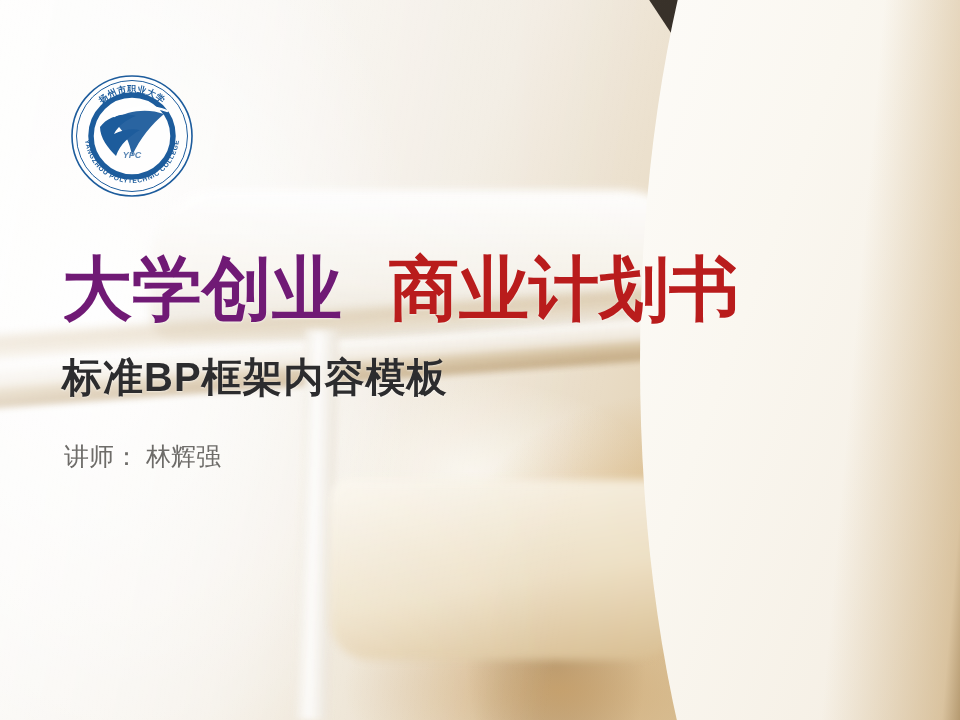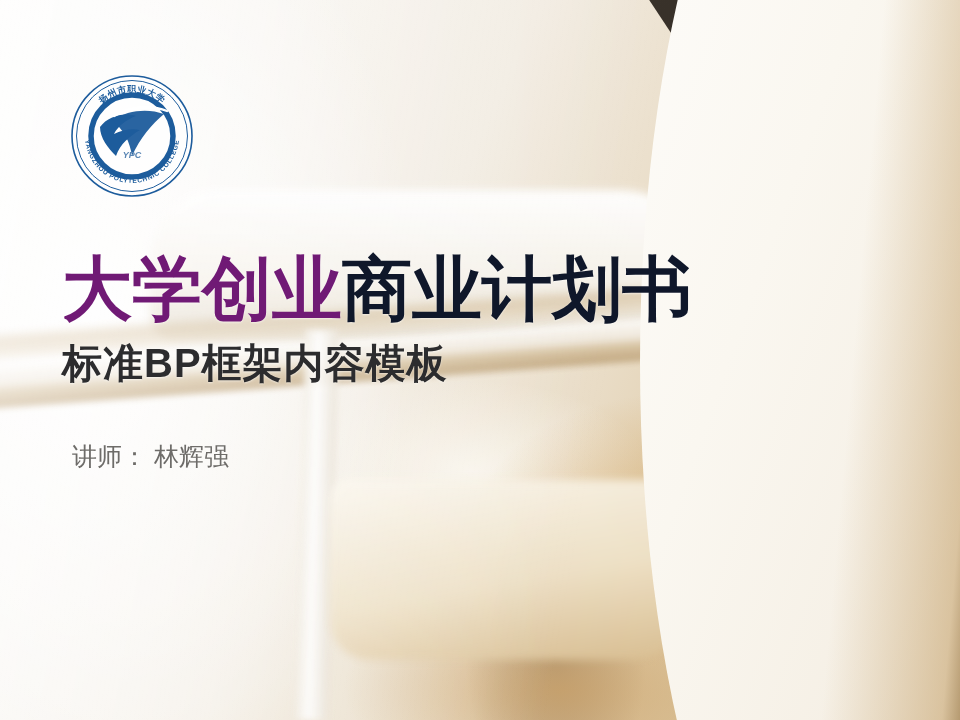--- a/index.html
+++ b/index.html
@@ -141,39 +141,39 @@
   }
   .title{
     font-size:70px;
     font-weight:bold;
     letter-spacing:0px;
     line-height:1.06;
     white-space:nowrap;
     text-shadow:0 1px 2px rgba(255,255,255,.55);
   }
   .title .hl{ color:#701a75; }
-  .title .dk{ color:#0f172a; }
+  .title .dk{ color:#b91c1c;margin-left:47px; }
   .subtitle{
-    margin-top:10px;
+    margin-top:24px;
     font-size:40px;
     font-weight:bold;
     color:#2c2c2e;
     letter-spacing:1px;
     white-space:nowrap;
     text-shadow:0 1px 2px rgba(255,255,255,.5);
   }
 
   .meta{
     position:absolute; left:64px; top:436px;
     color:#6e6c69;
     font-size:25px;
     line-height:1.65;
     text-shadow:0 1px 1px rgba(255,255,255,.6);
   }
-  .meta div{ white-space:nowrap;margin-left:8px; }
+  .meta div{ white-space:nowrap; }
 
   .footer{
     position:absolute; left:62px; top:680px;
     font-size:14px;
     color:#9a9792;
     letter-spacing:.3px;
     white-space:nowrap;
   }
   .footer .sep{ color:#b5b2ad; padding:0 4px; }
 </style>

